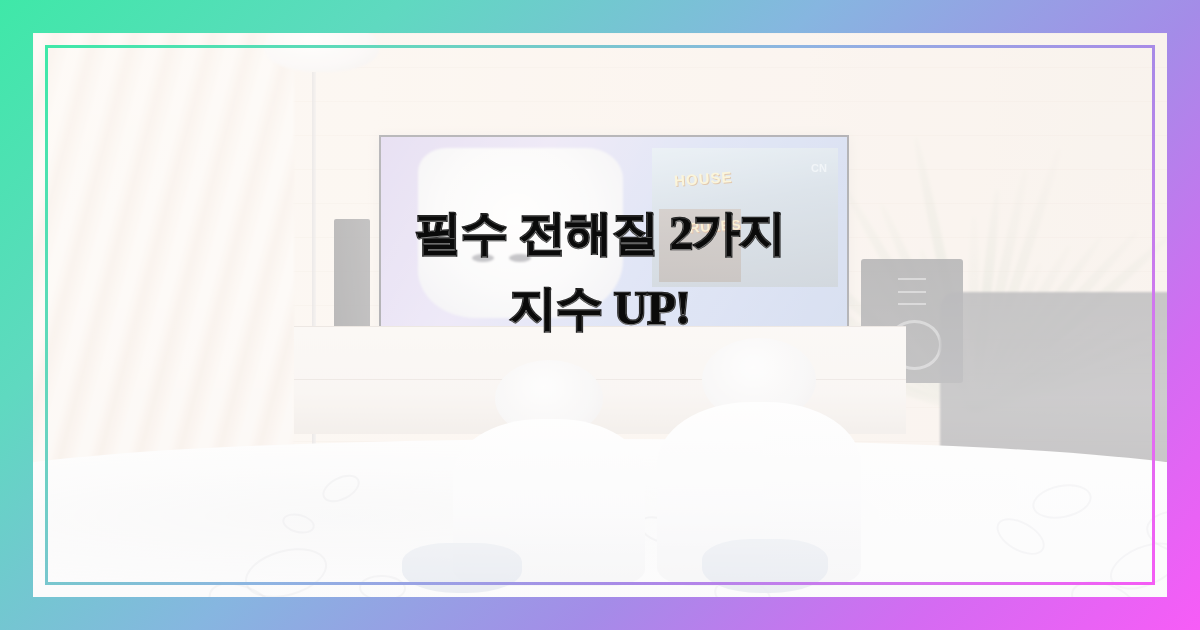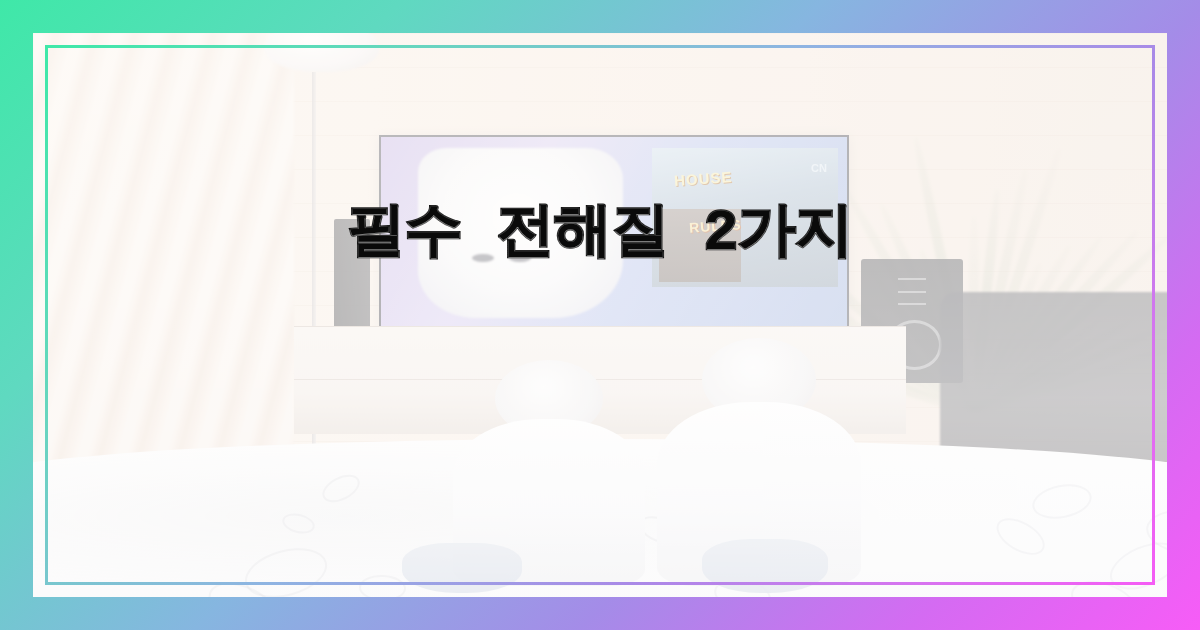--- a/index.html
+++ b/index.html
@@ -366,23 +366,23 @@
     left: 0;
     right: 0;
     top: 196px;
     text-align: center;
     z-index: 5;
     pointer-events: none;
   }
   .headline .line {
     display: block;
     color: #0a0a0a;
-    font-family: Liberation Mono, monospace;
+    font-family: Liberation Serif, serif;
     font-weight: 700;
-    font-size: 58px;
+    font-size: 47px;
     line-height: 75px;
     letter-spacing: -0.5px;
     text-shadow:
       0 0 2px rgba(255,255,255,0.55),
       0 1px 1px rgba(255,255,255,0.40);
     -webkit-text-stroke: 2.5px #0a0a0a;
     paint-order: stroke fill;
   }
 </style>
 </head>
@@ -489,15 +489,16 @@
 
       <div class="wash-warm"></div>
       <div class="wash"></div>
     </div>
   </div>
 
   <div class="inner-line"></div>
 
   <div class="headline">
     <span class="line">필수 전해질 2가지</span>
+    <span class="line">지수 UP!</span>
   </div>
 
 </div>
 
 </body></html>

